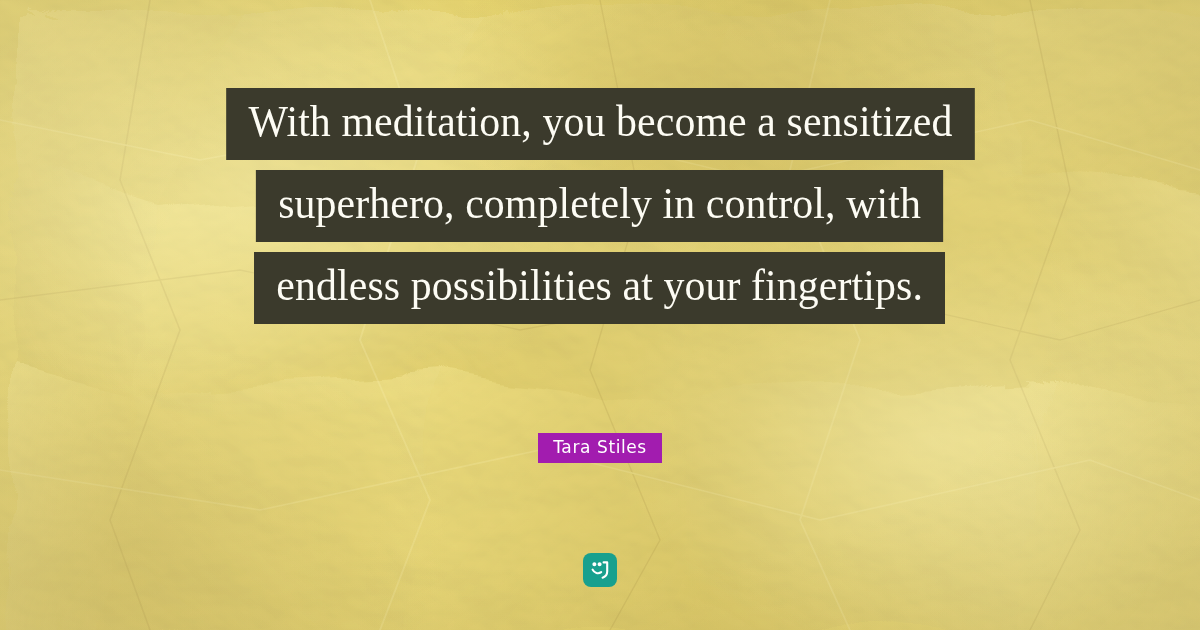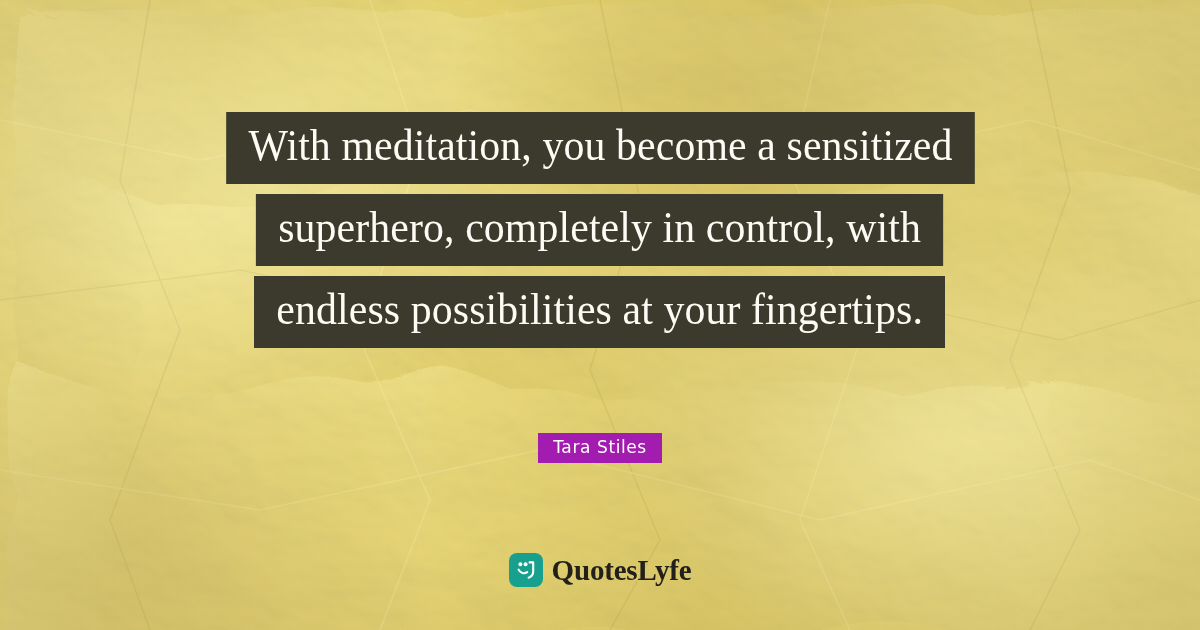--- a/index.html
+++ b/index.html
@@ -38,21 +38,21 @@
   .vignette {
     position:absolute; inset:0;
     background:radial-gradient(ellipse 860px 520px at 50% 48%, rgba(0,0,0,0) 52%, rgba(120,100,40,.17) 100%);
     pointer-events:none;
   }
 
   
   #quote-block {
     position:absolute;
     left:0; top:0; width:1200px;
-    padding-top:112px;
+    padding-top:88px;
     display:flex;
     flex-direction:column;
     align-items:center;
   }
 
   .quote-line {
     background:#3b3a2c;
     color:#fdfcf4;
     font-family:"Liberation Serif", serif;
     font-size:45px;
@@ -182,14 +182,13 @@
 
 <div id="brand-logo">
   <div id="brand-mark">
     <svg width="24" height="24" viewBox="0 0 24 24" aria-hidden="true">
       <path d="M4.4 6.2c0-1.1 .9-2 2-2s2 .9 2 2-.9 2-2 2-2-.9-2-2z" fill="#ffffff"></path>
       <path d="M9.6 6.2c0-1.1 .9-2 2-2s2 .9 2 2-.9 2-2 2-2-.9-2-2z" fill="#ffffff"></path>
       <path d="M4.6 11.6c1.6 3.4 5.6 4.6 8.6 2.6" stroke="#ffffff" stroke-width="2.1" fill="none" stroke-linecap="round"></path>
       <path d="M15.6 4.4h3.6v9.2c0 3.1-1.9 5.2-4.6 6.1" stroke="#ffffff" stroke-width="2.1" fill="none" stroke-linecap="round" stroke-linejoin="round"></path>
     </svg>
   </div>
-  <div id="brand-name">QuotesLyfe</div>
 </div>
 
 </body></html>

